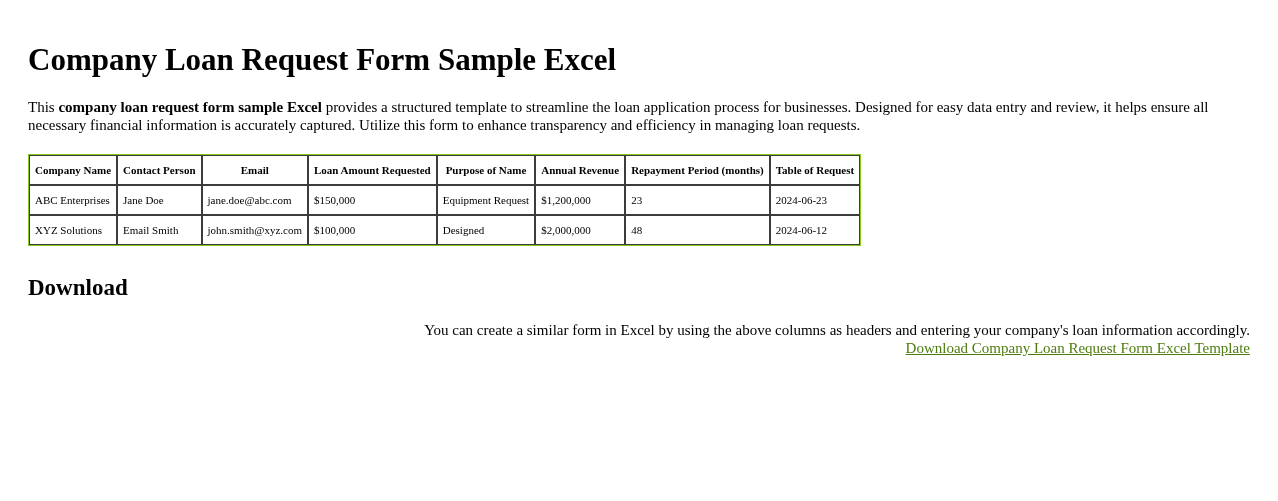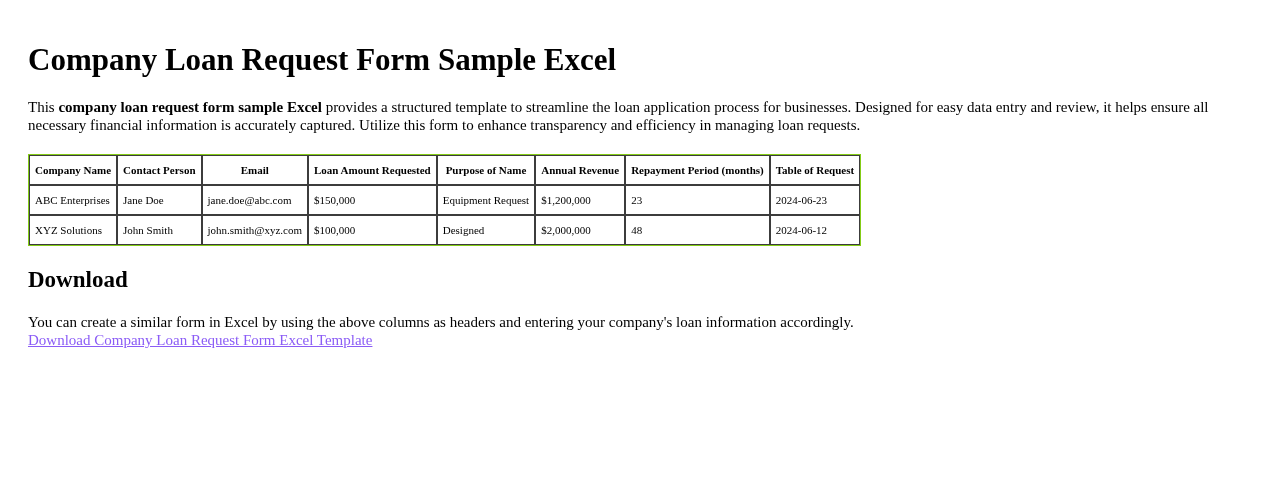--- a/index.html
+++ b/index.html
@@ -39,27 +39,28 @@
       font-size: 11px;
     }
     th, td {
       border: 1px solid #3c3c3c;
       padding: 0 5px;
       height: 28px;
       white-space: nowrap;
     }
     th { font-weight: bold; text-align: center; }
     td { text-align: left; }
-    h2.section-download { margin-top: 20px; }
+    h2.section-download { margin-top: 28px; }
     .download-text {
       margin: 19px 0 0 0;
       line-height: 18px;
+      text-align: right;
     }
     a.download-link {
-      color: #8b5cf6;
+      color: #4d7c0f;
       text-decoration: underline;
       line-height: 18px;
     }
   </style>
 </head>
 <body>
 
 <div class="page">
   <h1>Company Loan Request Form Sample Excel</h1>
 
@@ -85,21 +86,21 @@
         <td>Jane Doe</td>
         <td>jane.doe@abc.com</td>
         <td>$150,000</td>
         <td>Equipment Request</td>
         <td>$1,200,000</td>
         <td>23</td>
         <td>2024-06-23</td>
       </tr>
       <tr>
         <td>XYZ Solutions</td>
-        <td>John Smith</td>
+        <td>Email Smith</td>
         <td>john.smith@xyz.com</td>
         <td>$100,000</td>
         <td>Designed</td>
         <td>$2,000,000</td>
         <td>48</td>
         <td>2024-06-12</td>
       </tr>
     </tbody>
   </table>
 

